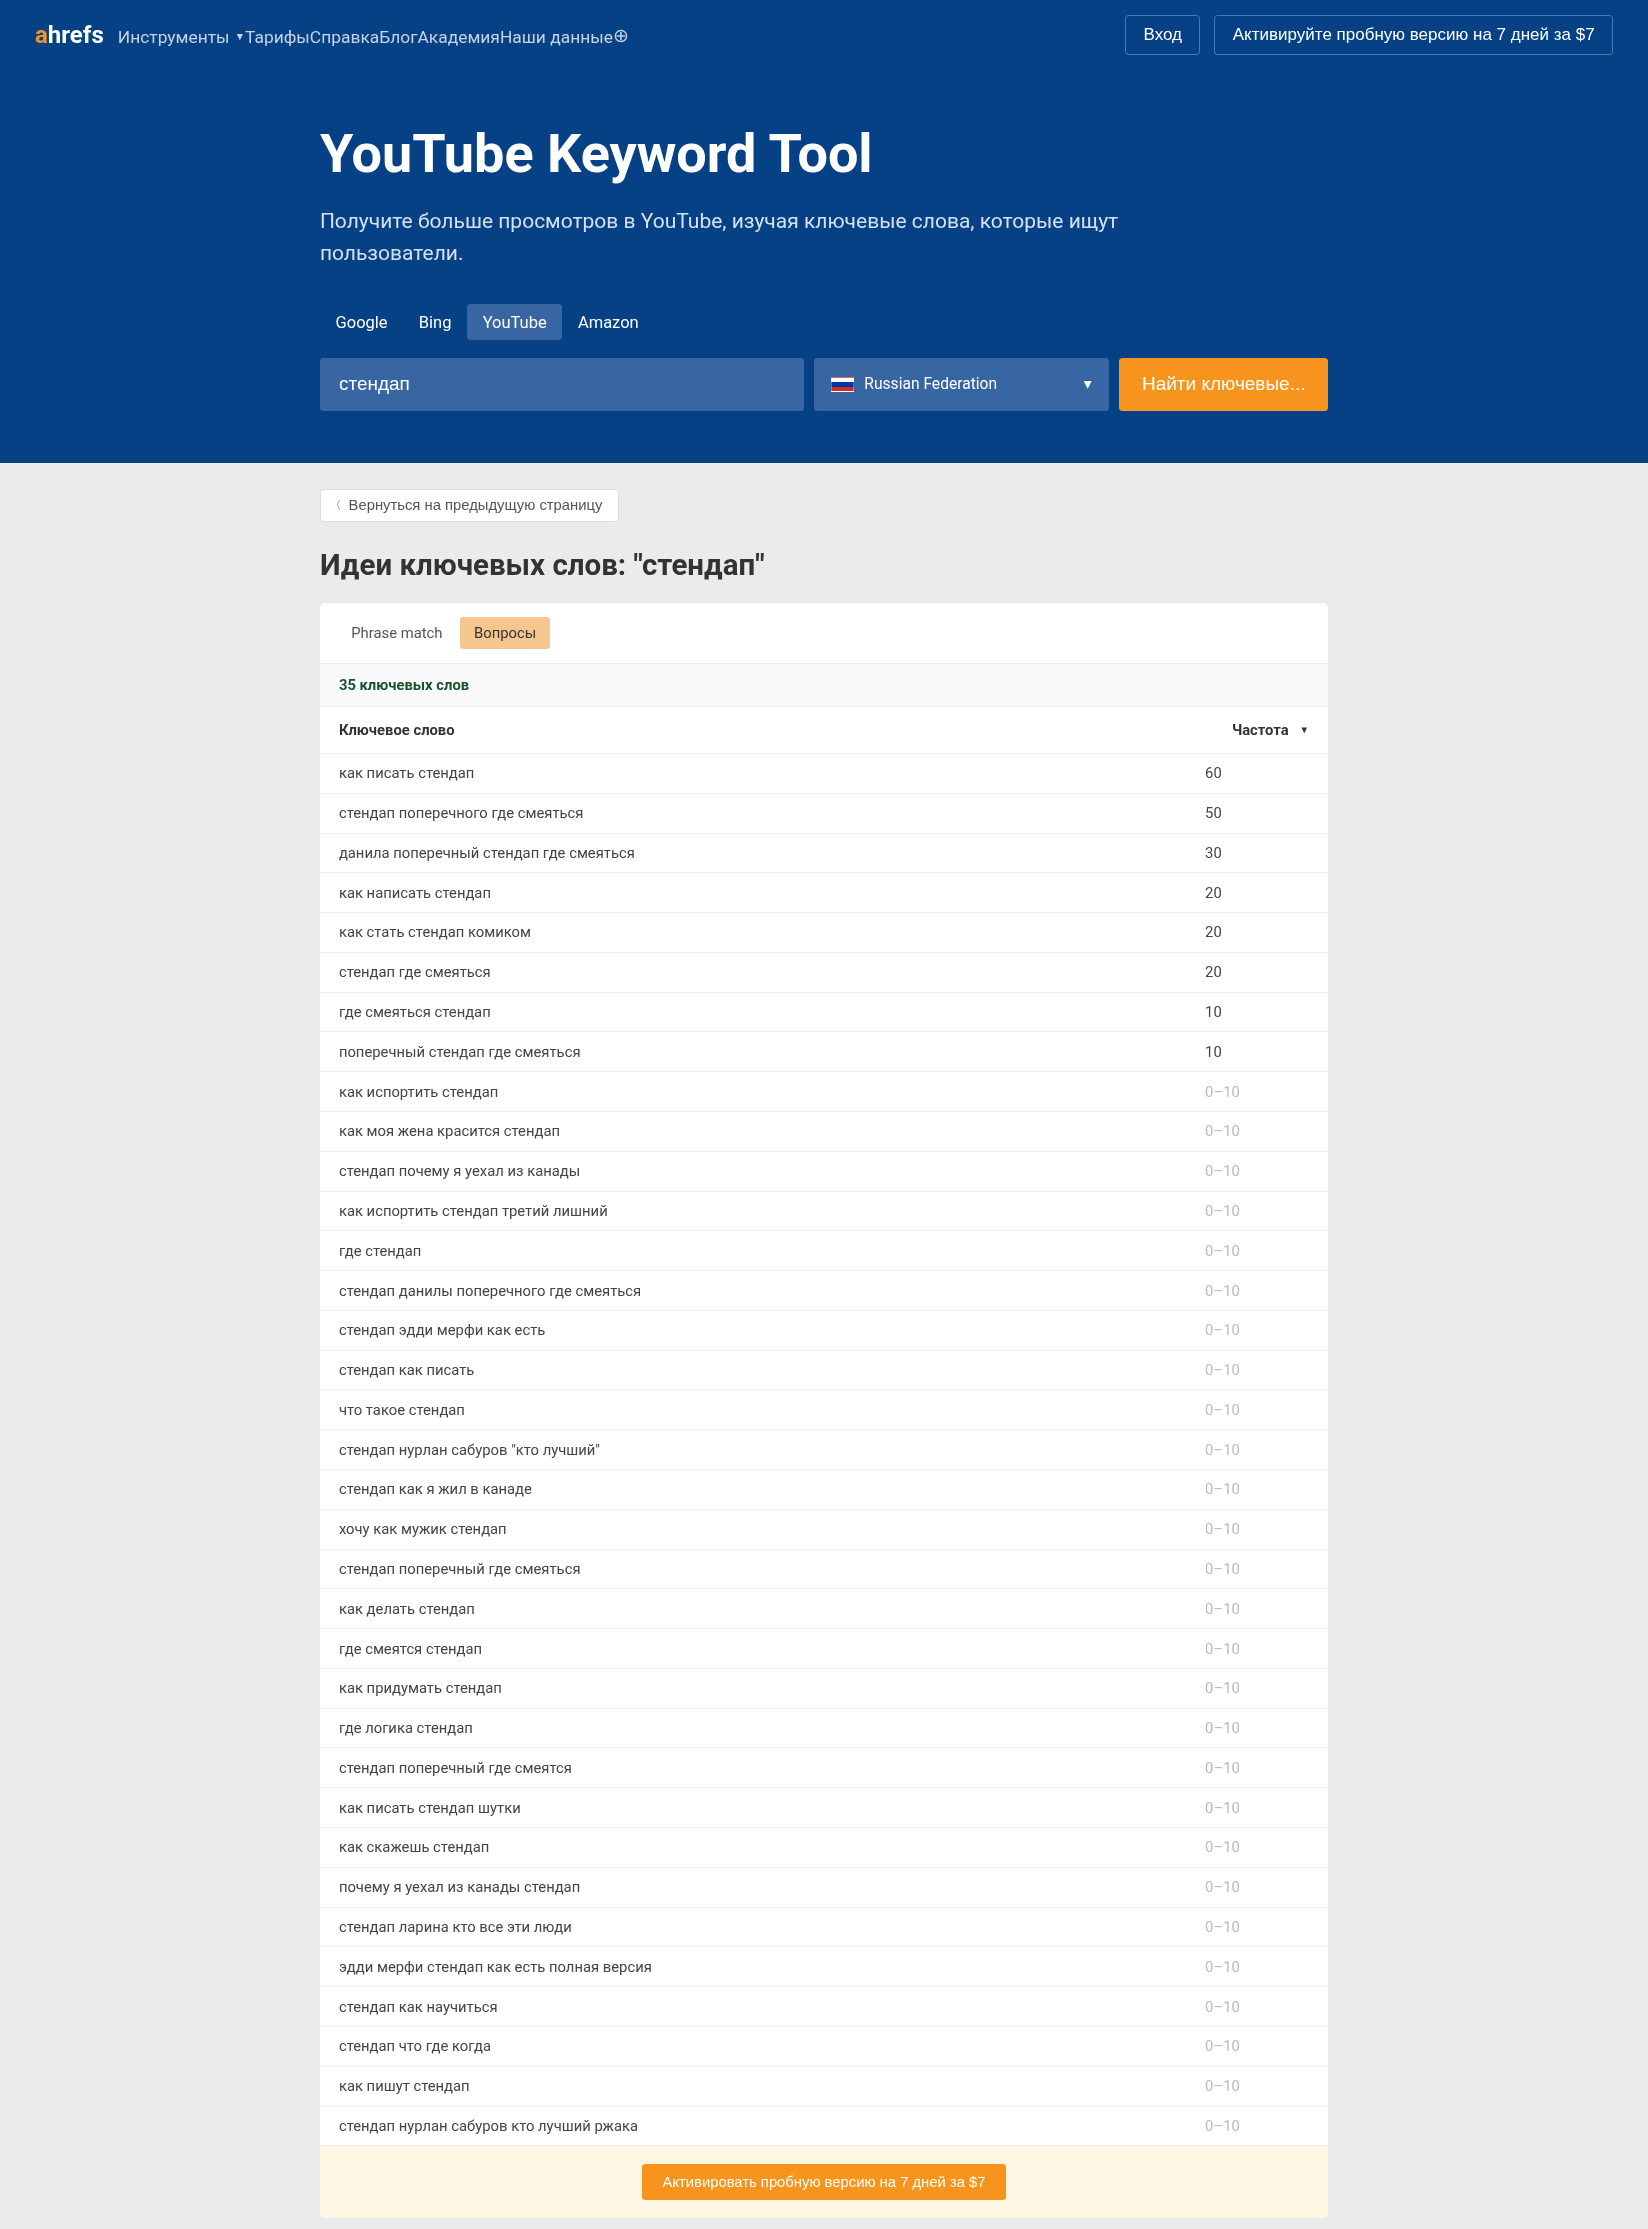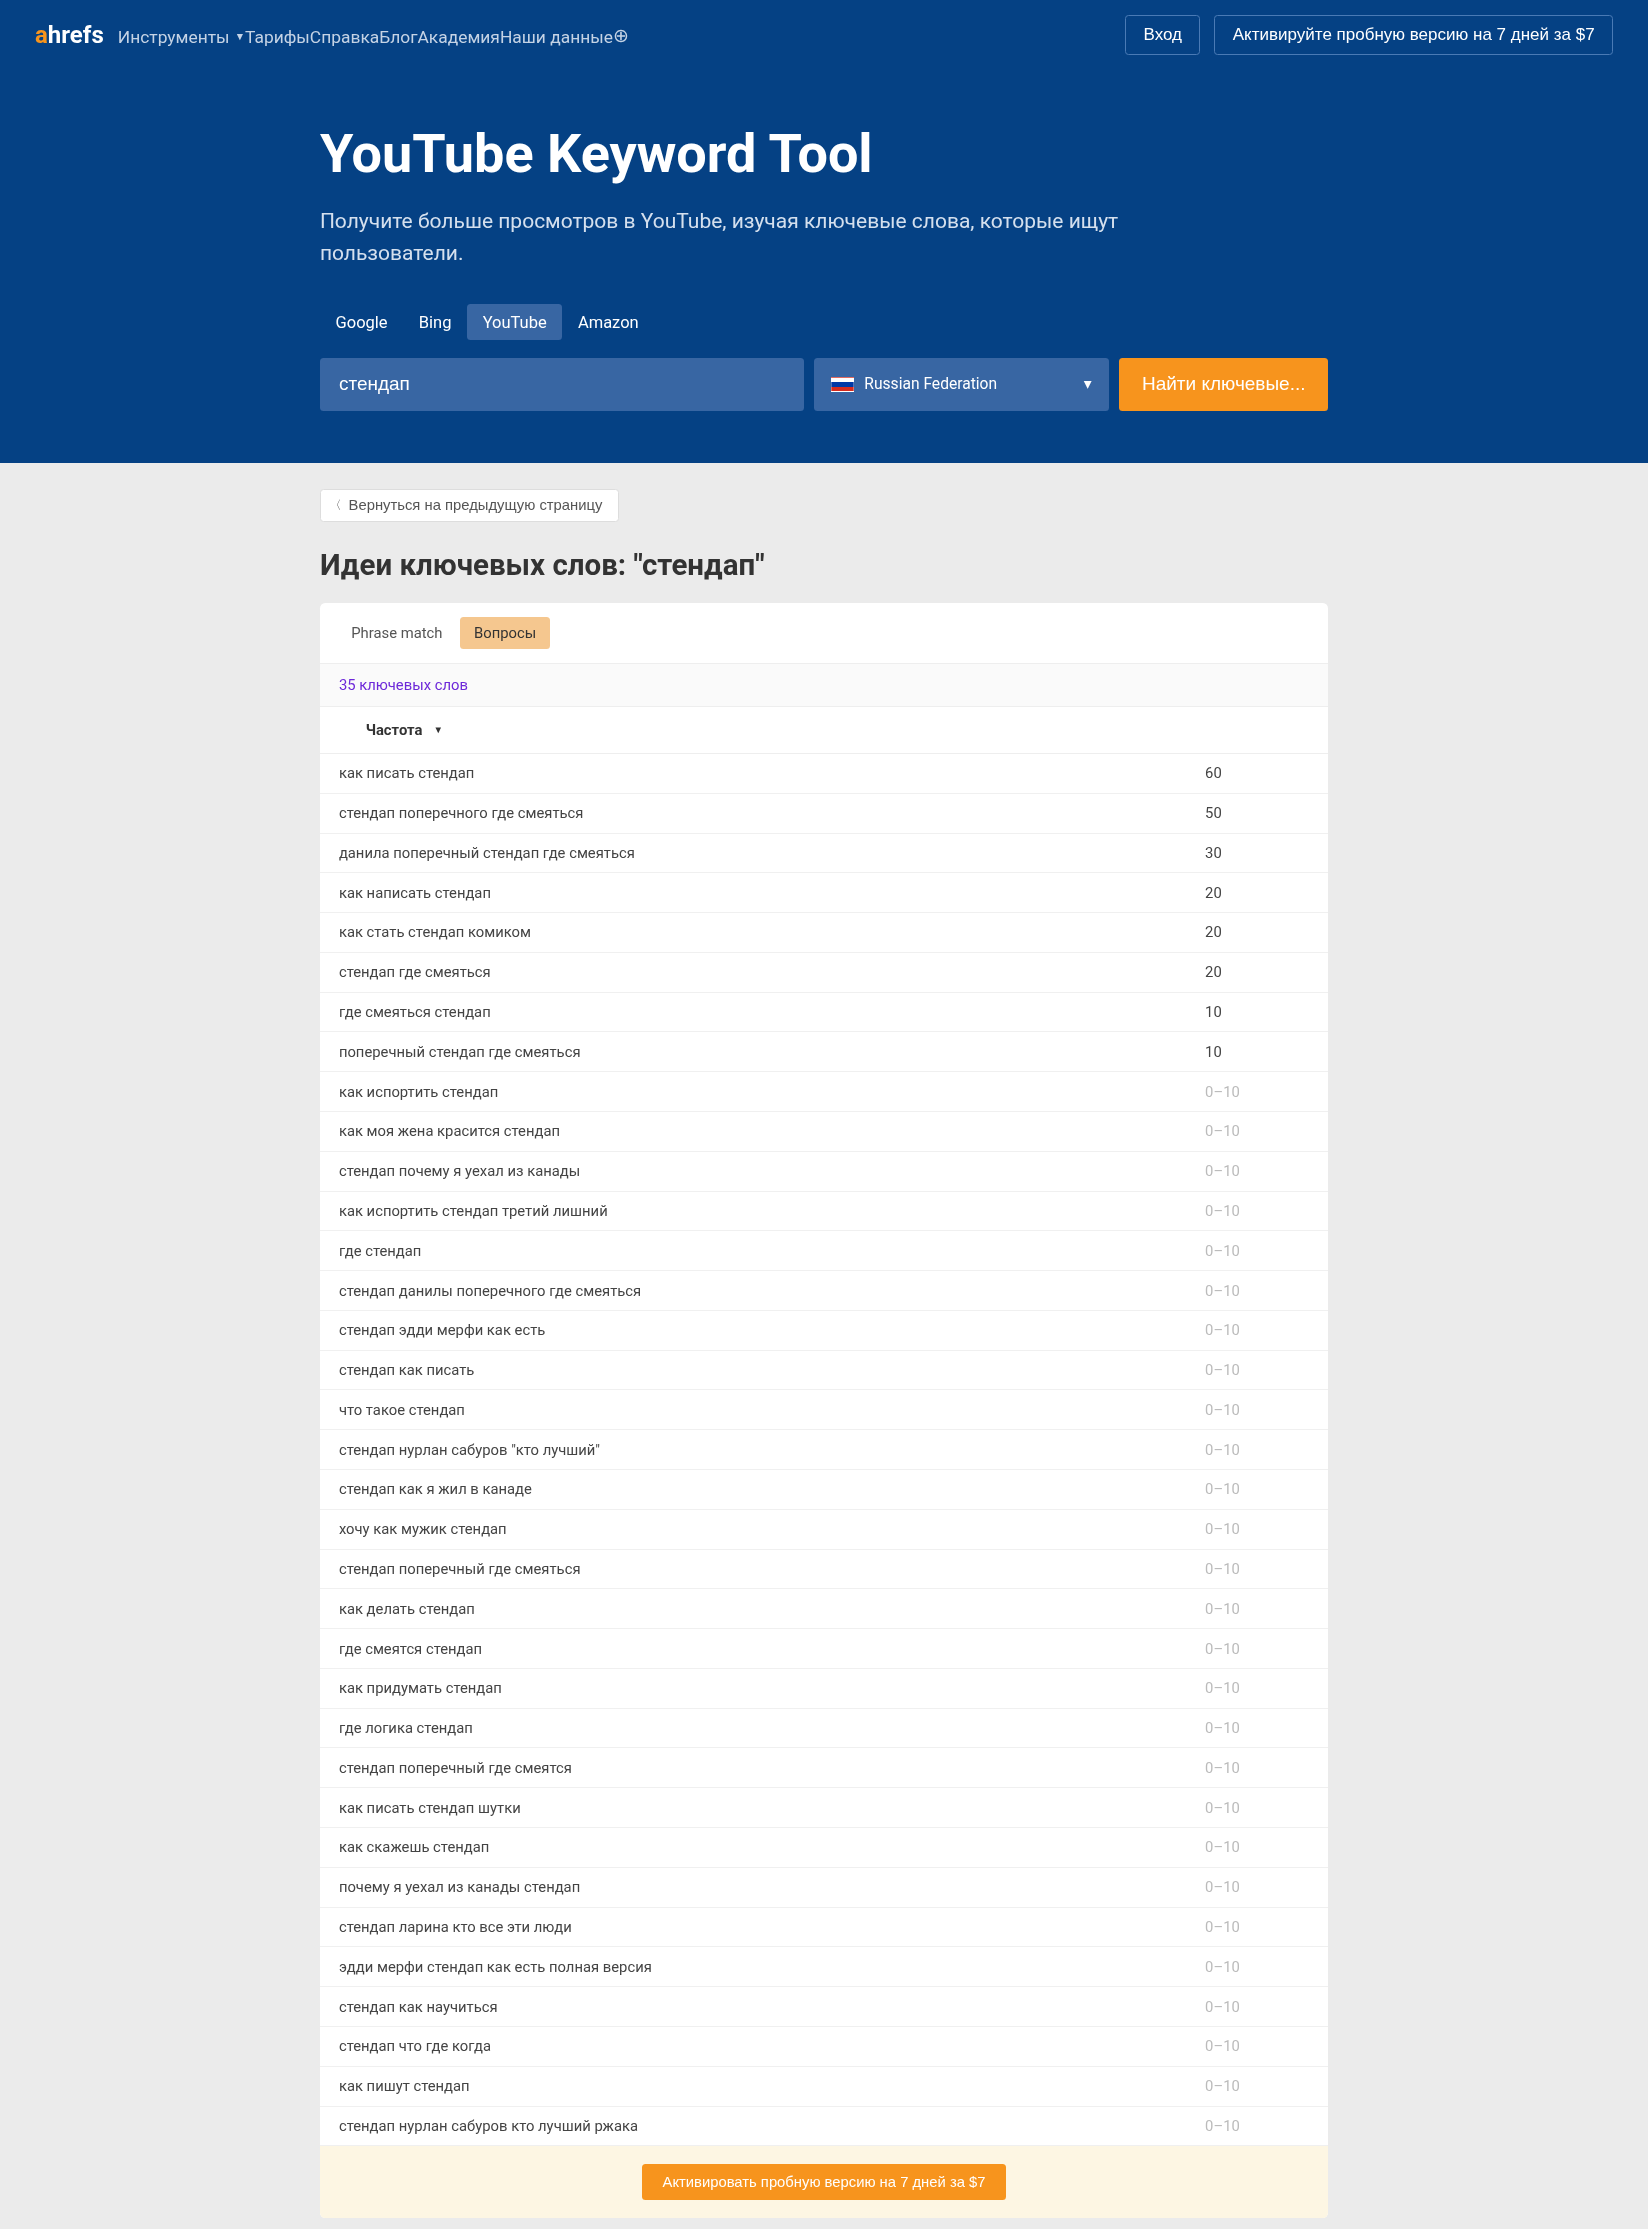--- a/index.html
+++ b/index.html
@@ -29,21 +29,21 @@
 .flag { width: 22.6px; height: 15.6px; display: inline-block; background: linear-gradient(to bottom, #fff 33%, #0039a6 33%, #0039a6 66%, #d52b1e 66%); border: 0.9px solid rgba(255,255,255,0.3); }
 .btn-search { background: #f7941d; color: #fff; border: none; padding: 15.6px 22.6px; font-size: 19px; border-radius: 3.5px; cursor: pointer; white-space: nowrap; }
 .content { padding: 26px 0 35px; }
 .back-btn { background: #fff; border: 0.9px solid #ddd; padding: 7px 15.6px 7px 8.7px; border-radius: 3.5px; font-size: 14.8px; color: #555; cursor: pointer; display: inline-flex; align-items: center; gap: 7px; margin-bottom: 26px; }
 .back-btn .chev { font-size: 12px; }
 .page-title { font-size: 29.5px; font-weight: 700; color: #333; margin-bottom: 21px; }
 .panel { background: #fff; border-radius: 5.2px; overflow: hidden; }
 .filter-row { padding: 14px 17.4px; border-bottom: 0.9px solid #eee; display: flex; gap: 3.5px; }
 .pill { padding: 7px 14px; border-radius: 3.5px; font-size: 14.8px; cursor: pointer; color: #555; }
 .pill.active { background: #f5c78f; color: #333; }
-.count-row { padding: 12px 19px; border-bottom: 0.9px solid #eee; color: #6d28d9; font-size: 14.8px; background: #fafafa; }
+.count-row { padding: 12px 19px; border-bottom: 0.9px solid #eee; color: #14532d; font-size: 14.8px; background: #fafafa; font-weight: bold; }
 .table-header { display: flex; padding: 14px 19px; border-bottom: 0.9px solid #eee; font-weight: 700; font-size: 14.8px; }
 .col-kw { flex: 1; }
 .col-vol { width: 104px; text-align: right; display: flex; justify-content: flex-end; align-items: center; gap: 11px; }
 .sort-arrow { font-size: 9.6px; }
 .trow { display: flex; padding: 10.4px 19px; border-bottom: 0.9px solid #f0f0f0; font-size: 14.8px; }
 .trow .kw { flex: 1; color: #444; }
 .trow .vol { width: 104px; text-align: left; color: #444; }
 .trow .vol.dim { color: #bbb; }
 .cta-row { background: #fdf6e3; padding: 17.4px; text-align: center; }
 .btn-cta { background: #f7941d; color: #fff; border: none; padding: 10.4px 21px; border-radius: 3.5px; font-size: 14.8px; cursor: pointer; }
@@ -104,20 +104,21 @@
       <span>Вернуться на предыдущую страницу</span>
     </button>
     <h2 class="page-title">Идеи ключевых слов: "стендап"</h2>
     <div class="panel">
       <div class="filter-row">
         <div class="pill">Phrase match</div>
         <div class="pill active">Вопросы</div>
       </div>
       <div class="count-row">35 ключевых слов</div>
       <div class="table-header">
+        <div class="col-kw">Ключевое слово</div>
         <div class="col-vol">
           <span>Частота</span>
           <span class="sort-arrow">▼</span>
         </div>
       </div>
       <div id="rows">
           <div class="trow">
             <div class="kw">как писать стендап</div>
             <div class="vol">60</div>
           </div>

